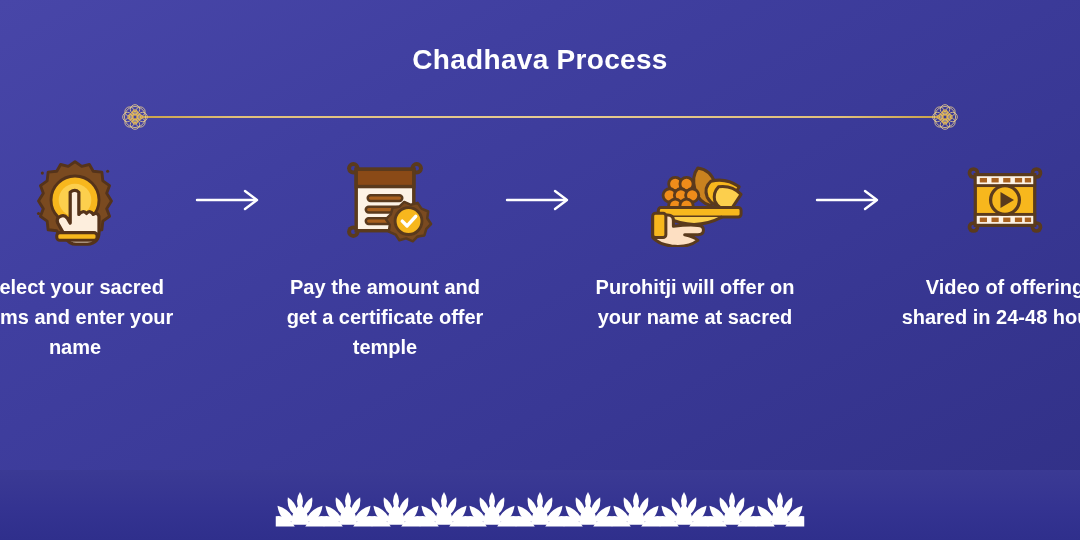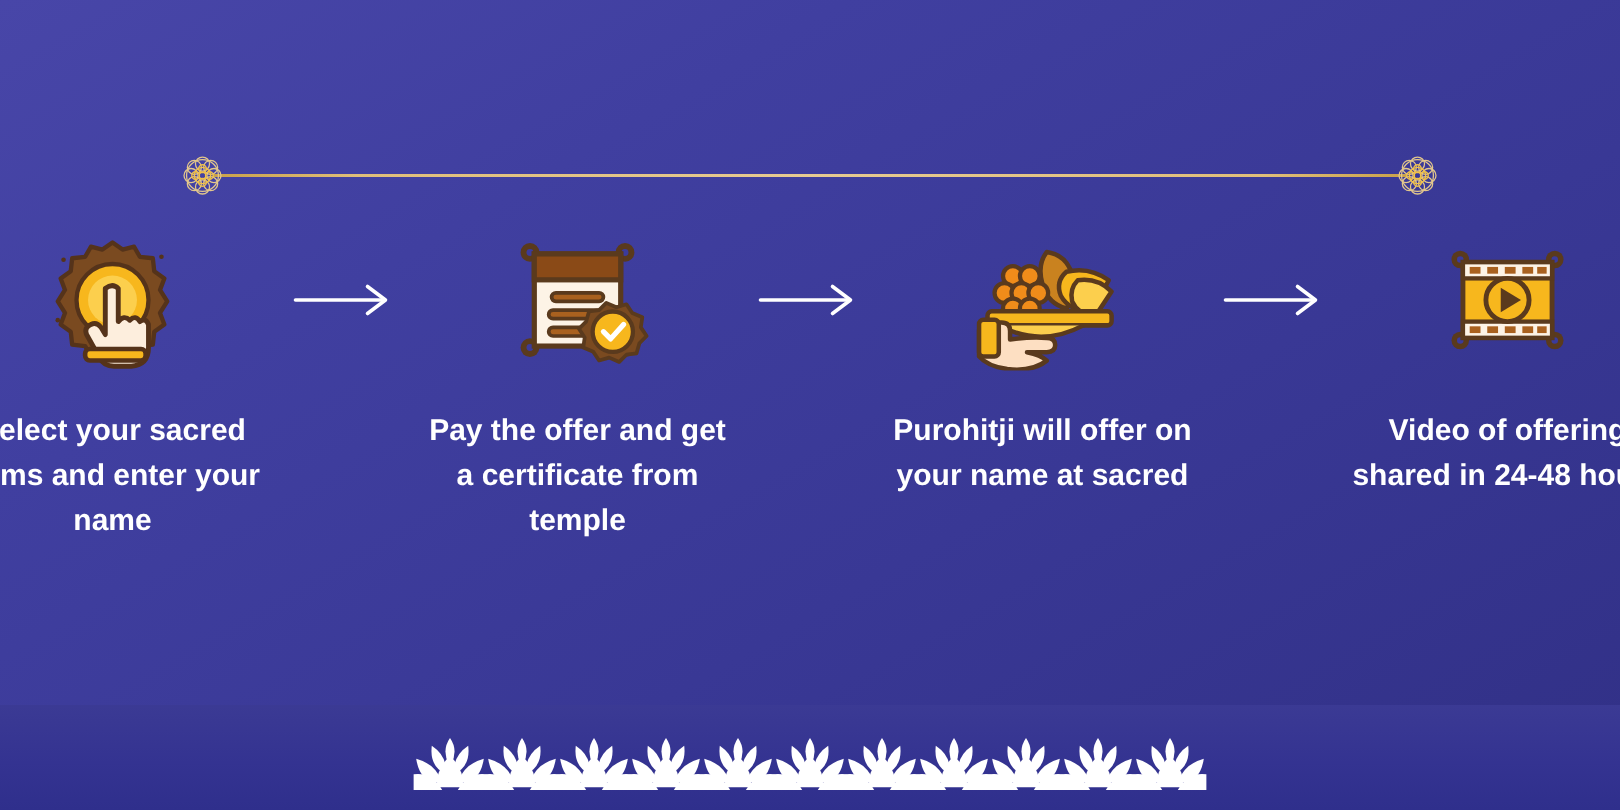--- a/index.html
+++ b/index.html
@@ -126,20 +126,21 @@
     width: 52px;
     height: 42px;
     margin: 0 -2px;
   }
 </style>
 </head>
 <body>
 
 <div class="stage">
 
+  <div class="title">Chadhava Process</div>
 
   <div class="divider">
     <div class="divider-line"></div>
 
     <div class="medallion left">
       <svg viewBox="0 0 40 40" width="34" height="34">
         <g fill="none" stroke="#e3c78c" stroke-width="1">
           <circle cx="20" cy="20" r="12.5"></circle>
           <circle cx="20" cy="11" r="5.5"></circle>
           <circle cx="20" cy="29" r="5.5"></circle>
@@ -240,21 +241,21 @@
             <rect x="32" y="45" width="36" height="6" rx="3"></rect>
             <rect x="30" y="57" width="42" height="6" rx="3"></rect>
             <rect x="30" y="69" width="34" height="6" rx="3"></rect>
           </g>
 
           <path d="M70 52 l7 3 l7 -2 l4 6 l7 3 l-1 7 l4 6 l-5 5 l-2 7 l-7 1 l-5 5 l-7 -3 l-7 2 l-4 -6 l-7 -3 l1 -7 l-4 -6 l5 -5 l2 -7 l7 -1 Z" fill="#7a4a20" stroke="#5a3a1d" stroke-width="2.6" stroke-linejoin="round"></path>
           <circle cx="74.5" cy="72" r="14" fill="#f7b71d" stroke="#5a3a1d" stroke-width="3"></circle>
           <polyline points="68,72 73,77 82,67" fill="none" stroke="#ffffff" stroke-width="3.6" stroke-linecap="round" stroke-linejoin="round"></polyline>
         </svg>
       </div>
-      <div class="step-label">Pay the offer and get a certificate from temple</div>
+      <div class="step-label">Pay the amount and get a certificate offer temple</div>
     </div>
 
     <div class="arrow">
       <svg viewBox="0 0 70 24" width="70" height="24">
         <line x1="2" y1="12" x2="60" y2="12" stroke="#ffffff" stroke-width="2.4" stroke-linecap="round"></line>
         <polyline points="50,3 62,12 50,21" fill="none" stroke="#ffffff" stroke-width="2.4" stroke-linecap="round" stroke-linejoin="round"></polyline>
       </svg>
     </div>
 
     <div class="step">

